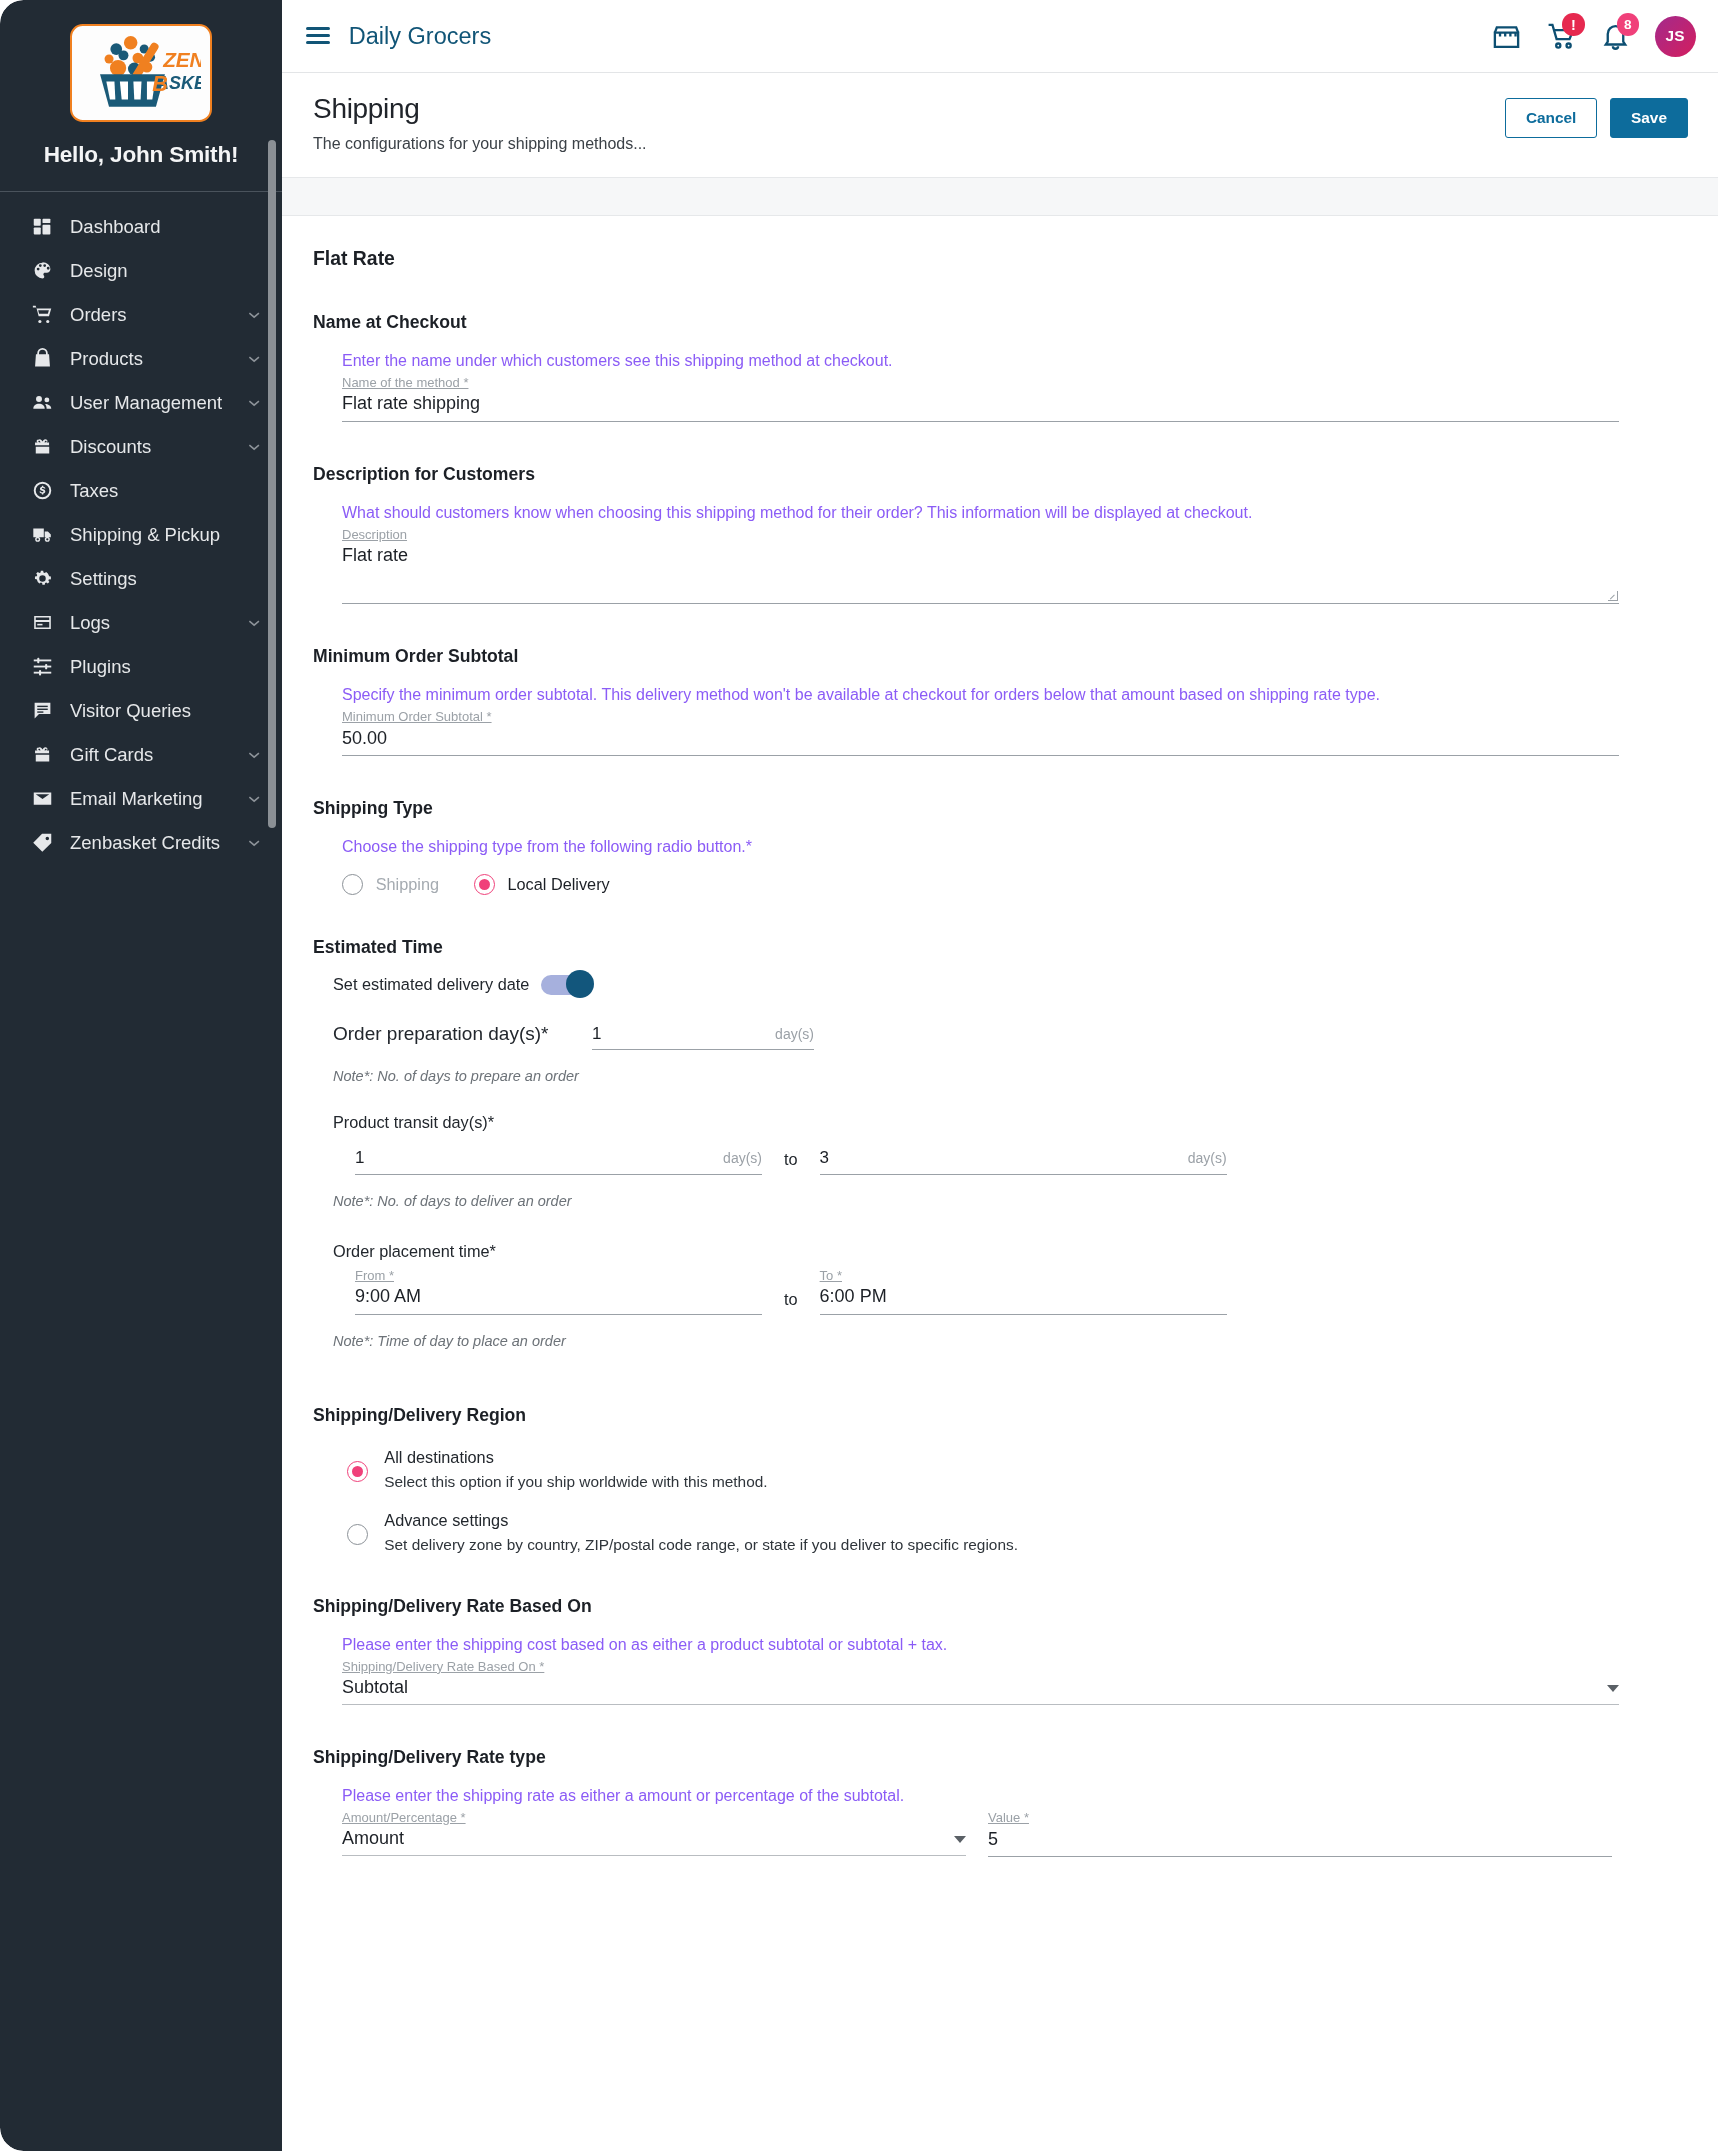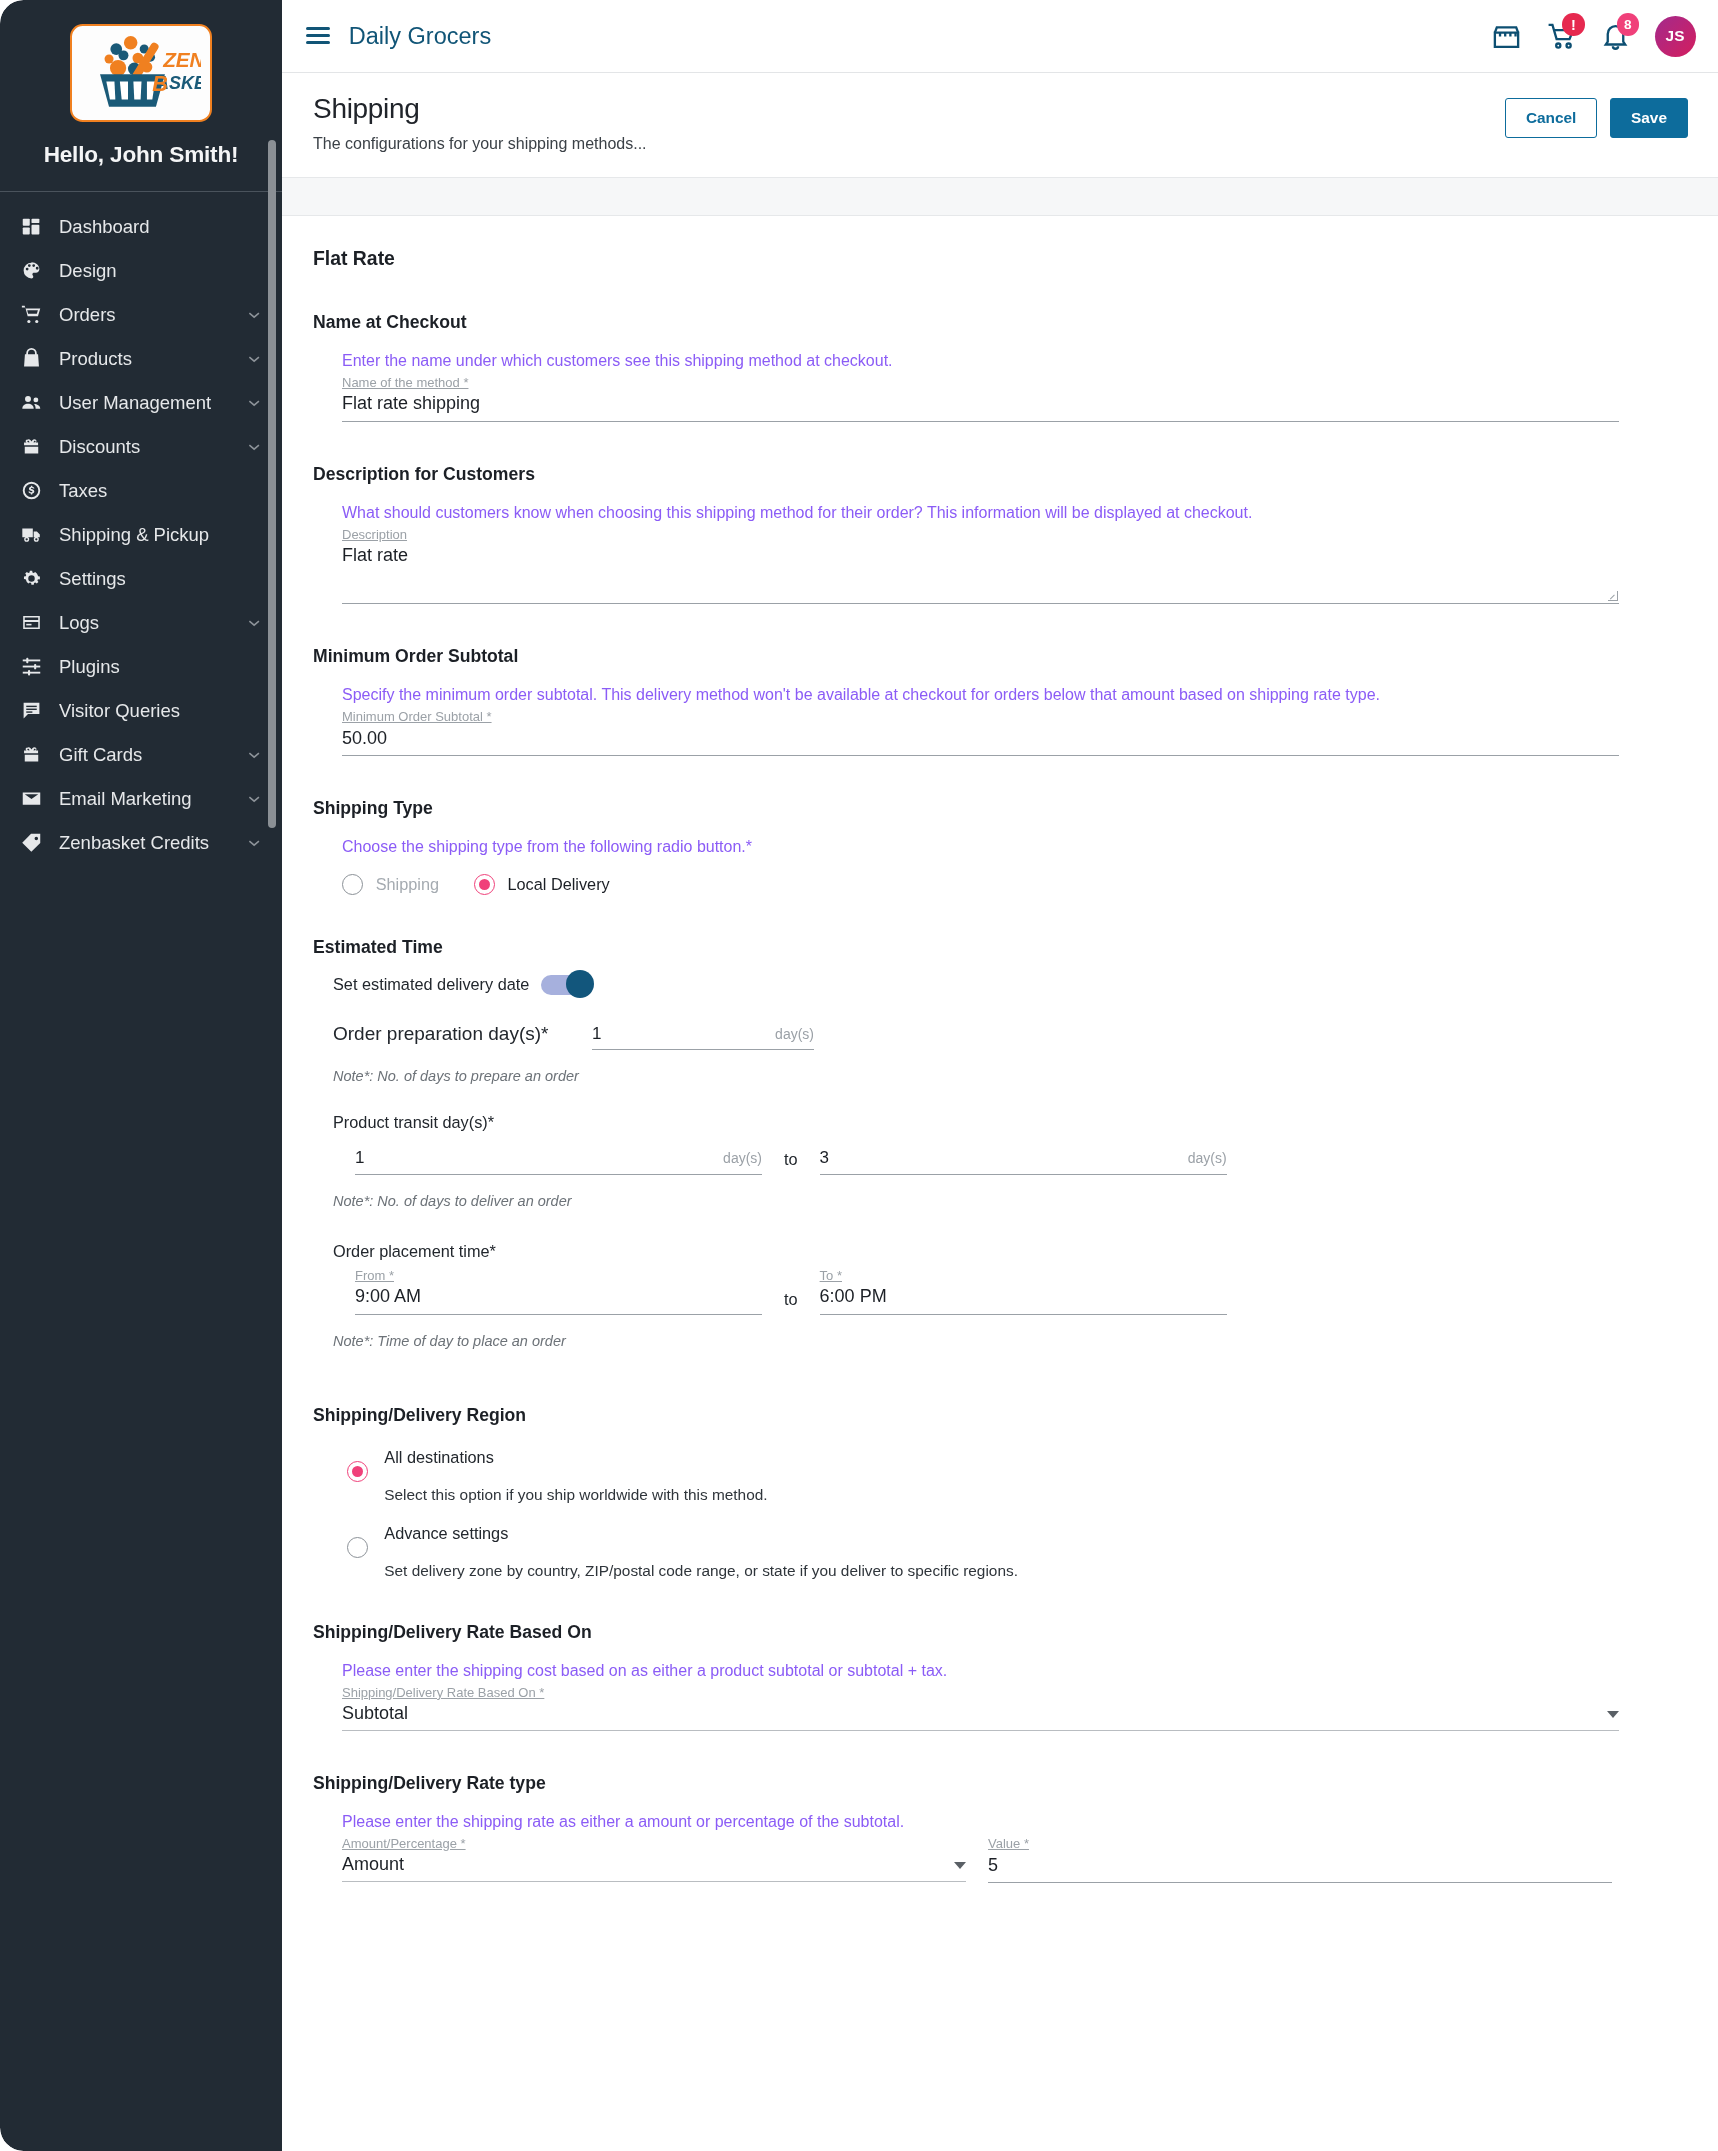--- a/index.html
+++ b/index.html
@@ -47,21 +47,21 @@
     margin-top: 20px;
     color: #f4f5f6;
     font-size: 22.6px;
     font-weight: 700;
     letter-spacing: -0.2px;
   }
   .nav { padding-top: 12.7px; }
   .nav-item {
     display: flex; align-items: center;
     height: 44px;
-    padding: 0 20px 0 21px;
+    padding: 0 20px 0 32px;
     color: #e6e8ea;
     font-size: 18.5px;
     cursor: pointer;
   }
   .nav-ico {
     width: 27px; height: 23.5px;
     flex: 0 0 27px;
     display: flex; align-items: center; justify-content: flex-start;
     color: #e6e8ea;
   }
@@ -236,21 +236,21 @@
   .note {
     font-size: 14.5px; color: #6c7278; font-style: italic;
     margin-top: 18px;
   }
   .to-word { font-size: 16.3px; color: #22272d; padding: 0 22px 5.4px 22px; }
   .wide-num { width: 407px; }
 
   .region-row { display: flex; align-items: flex-start; margin-top: 20px; }
   .region-radio { margin-top: 13.6px; margin-right: 16.3px; }
   .region-txt .t1 { font-size: 16.3px; color: #22272d; }
-  .region-txt .t2 { font-size: 15.4px; color: #2f353b; margin-top: 19px; }
+  .region-txt .t2 { font-size: 15.4px; color: #2f353b; margin-top: 6px; }
 
   .select-field {
     border-bottom: 0.9px solid #b9bdc1;
     display: flex; align-items: flex-end;
     font-size: 18px; color: #1c2026;
     padding: 2.7px 0 6.3px 0;
   }
   .select-field .sv { flex: 1 1 auto; }
   .caret-dn {
     width: 0; height: 0;

